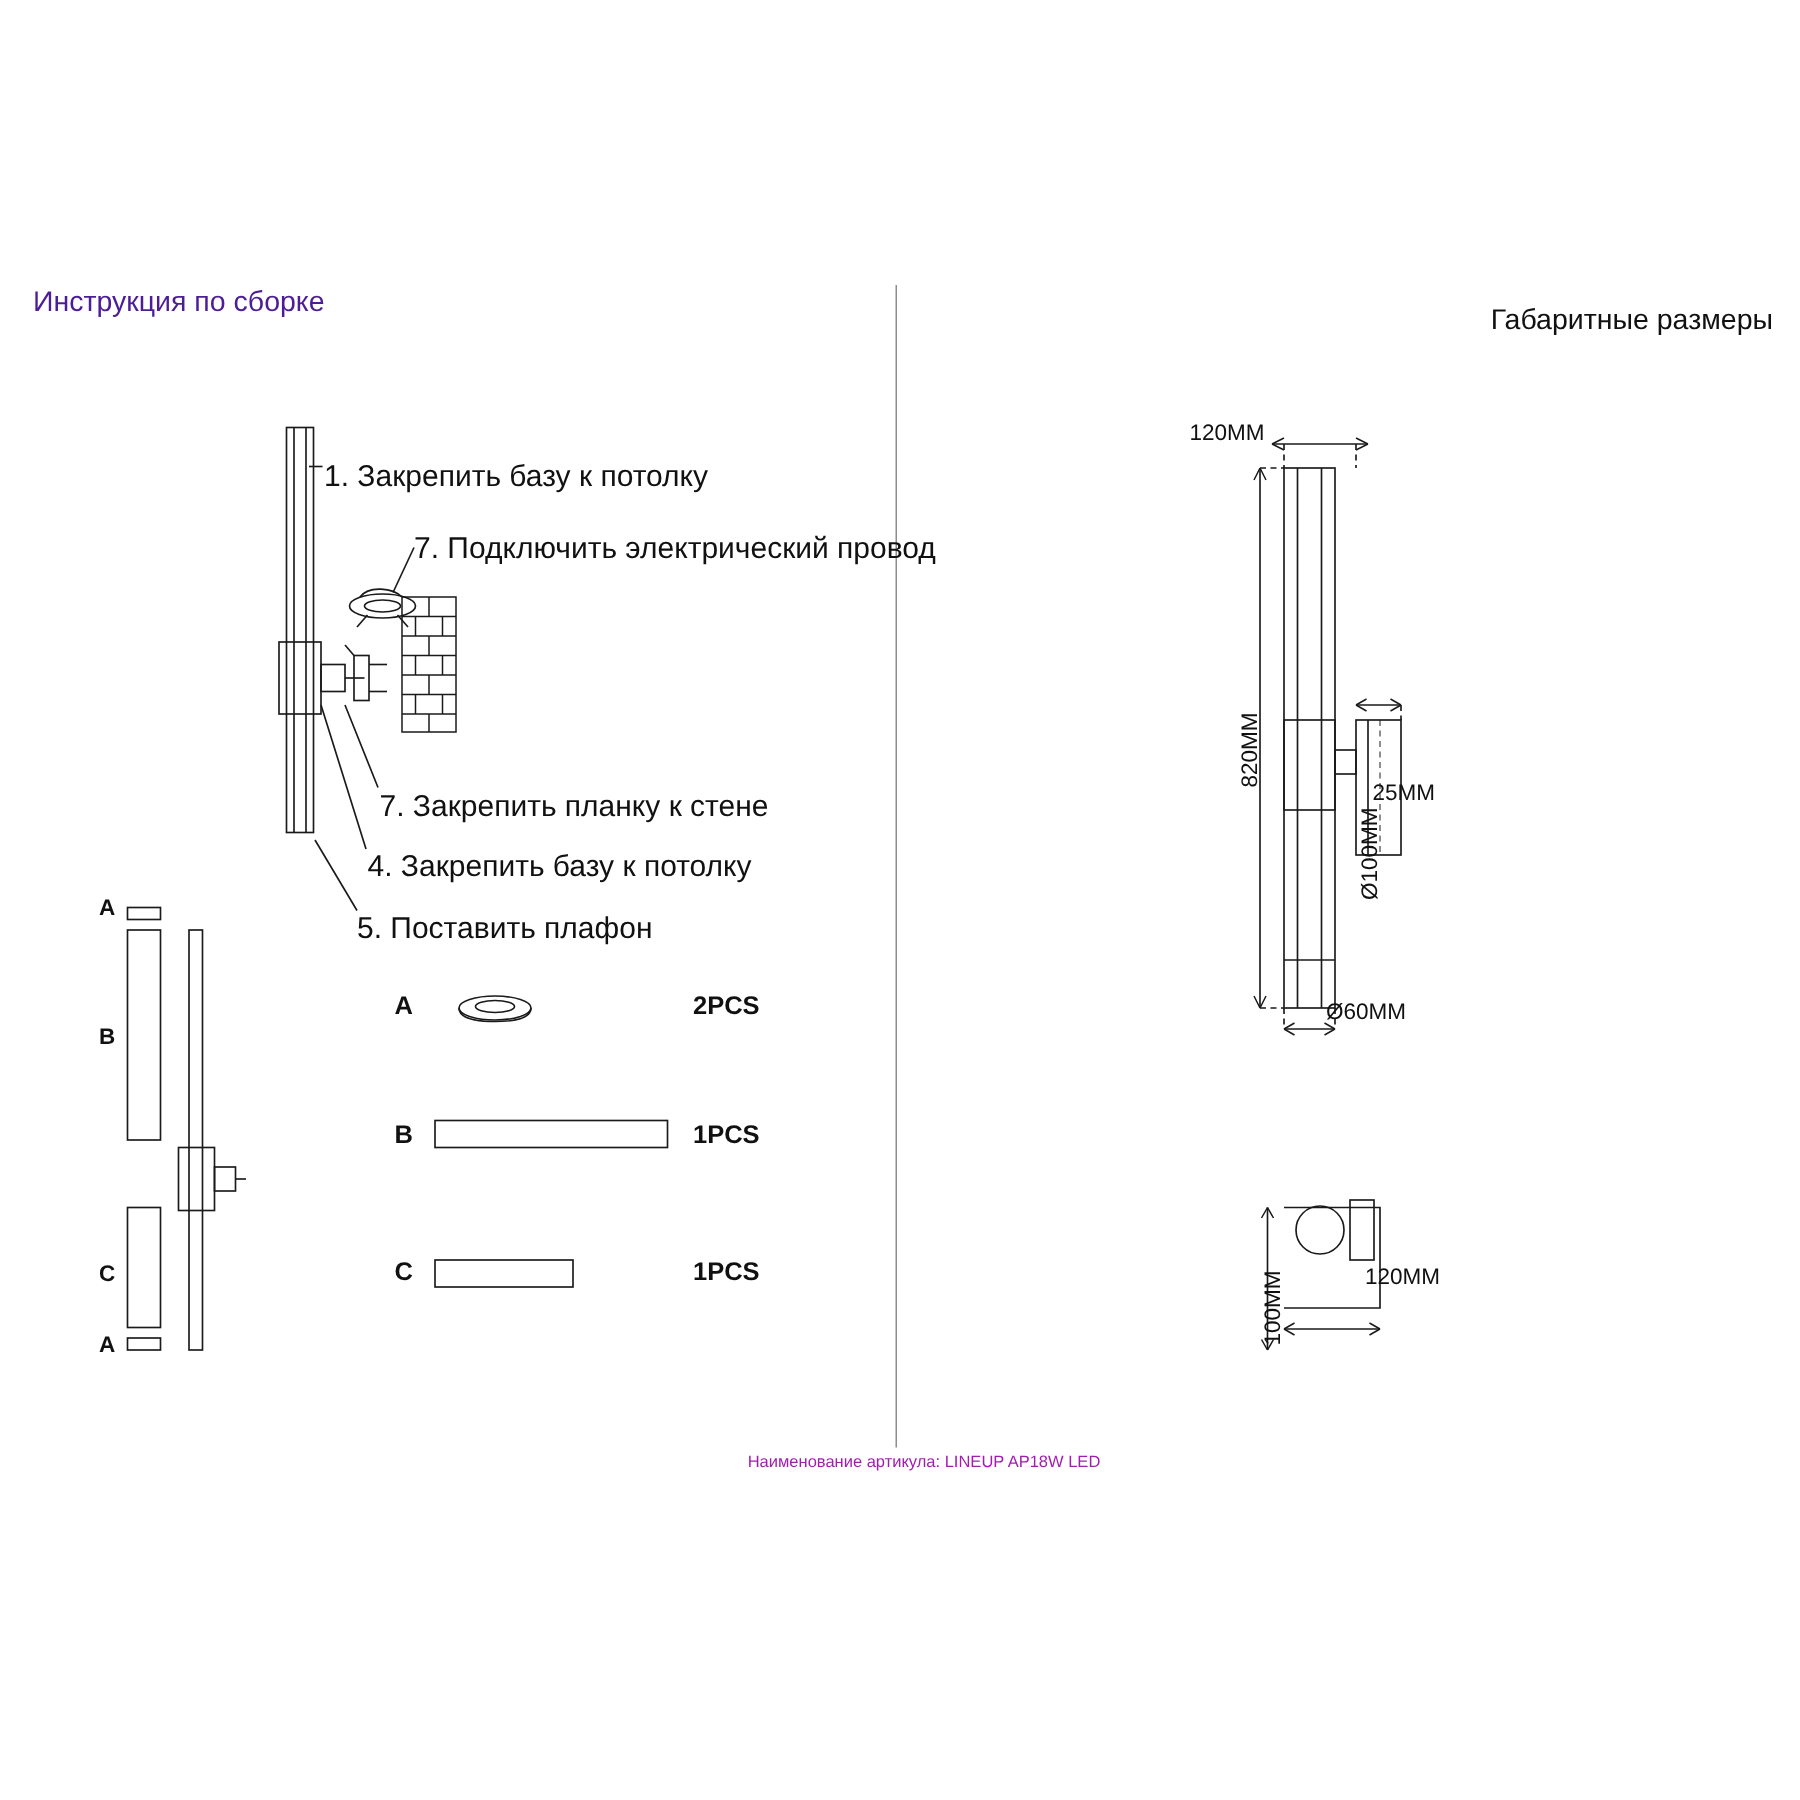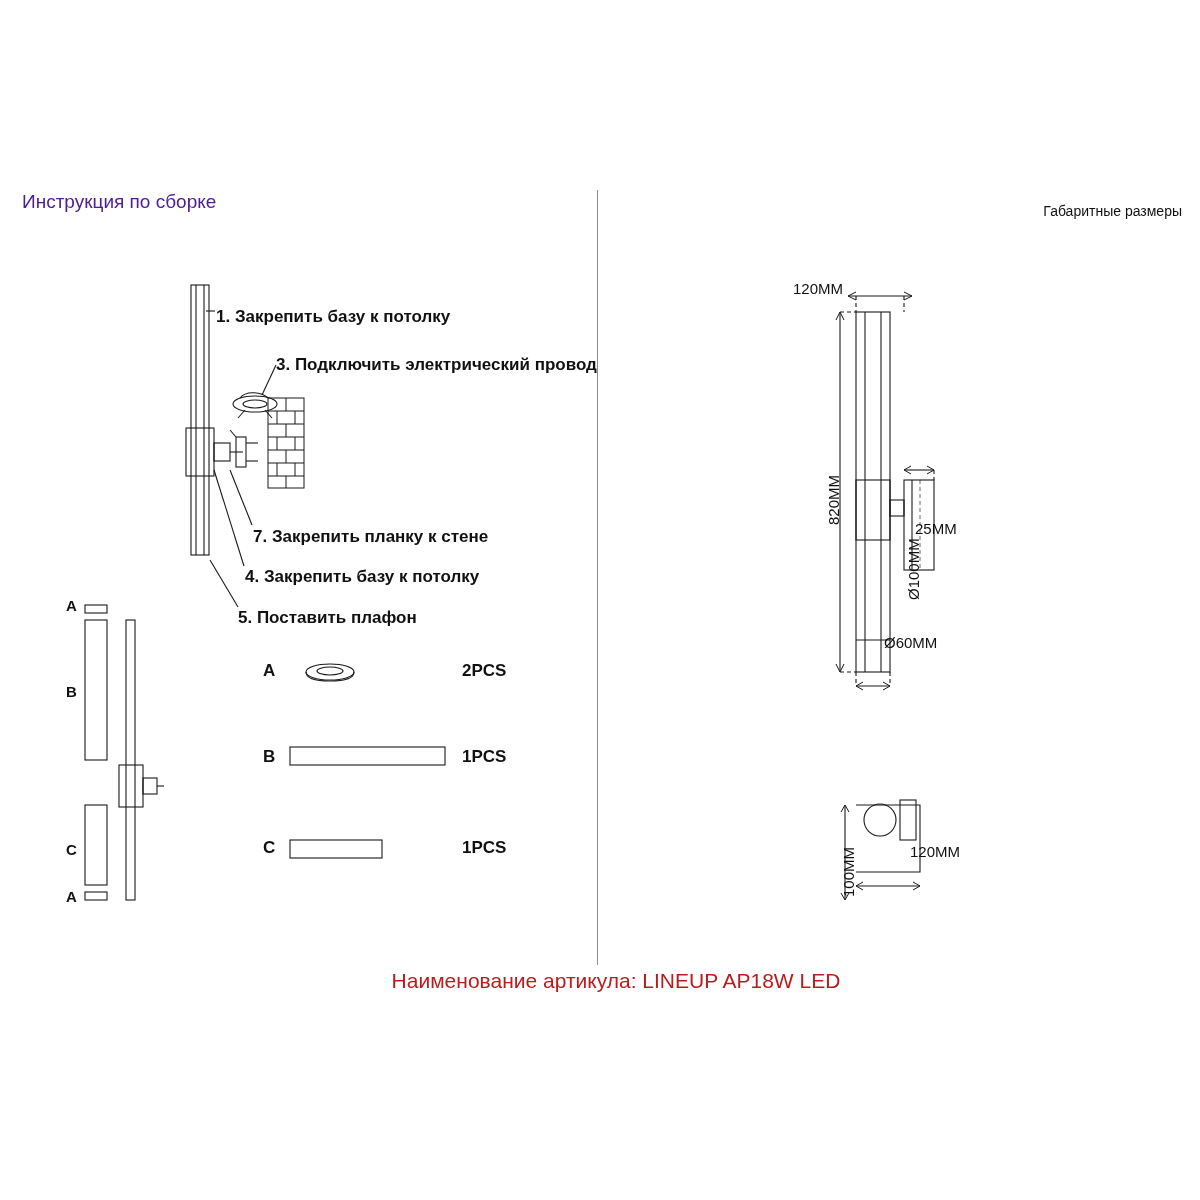--- a/index.html
+++ b/index.html
@@ -25,45 +25,44 @@
   }
   .title-left {
     left: 22px;
     top: 191px;
     font-size: 19px;
     color: #4c1d95;
   }
   .title-right {
     right: 18px;
     top: 203px;
-    font-size: 14px;
+    font-size: 19px;
     color: #111;
   }
   .divider {
     position: absolute;
     left: 597px;
     top: 190px;
     width: 1px;
     height: 775px;
     background: #8c8c8c;
   }
   .article {
     position: absolute;
     left: 0;
     right: 0;
     top: 969px;
     text-align: center;
-    font-size: 21px;
-    color: #b91c1c;
+    font-size: 11px;
+    color: #a21caf;
     padding-left: 32px;
   }
   .step {
-    font-size: 17px;
-    color: #111;
-    font-weight: bold;
+    font-size: 20px;
+    color: #111;
   }
   .step1 { left: 216px; top: 307px; }
   .step3 { left: 276px; top: 355px; }
   .step2 { left: 253px; top: 527px; }
   .step4 { left: 245px; top: 567px; }
   .step5 { left: 238px; top: 608px; }
 
   .partletter {
     font-size: 17px;
     font-weight: bold;
@@ -91,21 +90,21 @@
   .sl-b  { left: 66px; top: 683px; }
   .sl-c  { left: 66px; top: 841px; }
   .sl-a2 { left: 66px; top: 888px; }
 
   .dim {
     font-size: 15px;
     color: #111;
   }
   .d-120top { left: 793px; top: 280px; }
   .d-25 { left: 915px; top: 476px; margin-top: 44px; }
-  .d-60 { left: 884px; top: 634px; }
+  .d-60 { left: 884px; top: 666px; }
   .d-120bot { left: 910px; top: 843px; }
   .vert {
     transform: rotate(-90deg);
     transform-origin: left top;
   }
   .d-820 { left: 825px; top: 525px; }
   .d-100dia { left: 905px; top: 600px; }
   .d-100 { left: 840px; top: 897px; }
 
   svg { position: absolute; left: 0; top: 0; }
@@ -184,21 +183,21 @@
       <ellipse cx="330" cy="671" rx="13" ry="4"></ellipse>
       <path d="M306 672 C306 677 312 681 330 681 C348 681 354 677 354 672"></path>
 
       <rect x="290" y="747" width="155" height="18"></rect>
 
       <rect x="290" y="840" width="92" height="18"></rect>
     </g>
   </svg>
 
   <div class="lbl step step1">1. Закрепить базу к потолку</div>
-  <div class="lbl step step3">3. Подключить электрический провод</div>
+  <div class="lbl step step3">7. Подключить электрический провод</div>
   <div class="lbl step step2">7. Закрепить планку к стене</div>
   <div class="lbl step step4">4. Закрепить базу к потолку</div>
   <div class="lbl step step5">5. Поставить плафон</div>
 
   <div class="lbl partletter pl-a">A</div>
   <div class="lbl partletter pl-b">B</div>
   <div class="lbl partletter pl-c">C</div>
 
   <div class="lbl qty q-a">2PCS</div>
   <div class="lbl qty q-b">1PCS</div>

